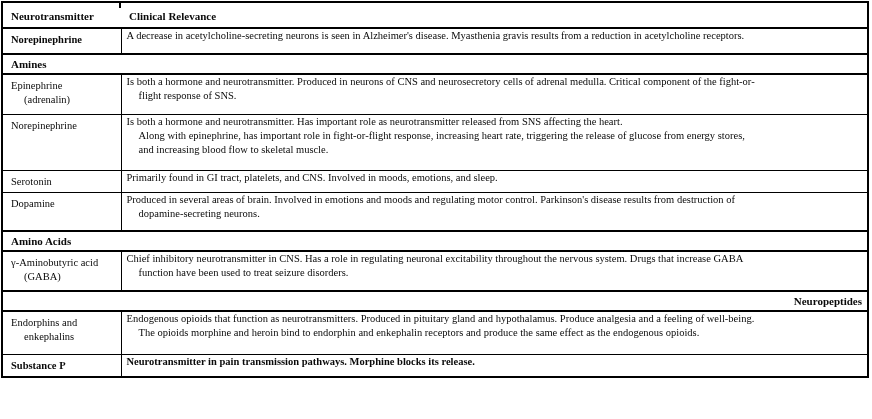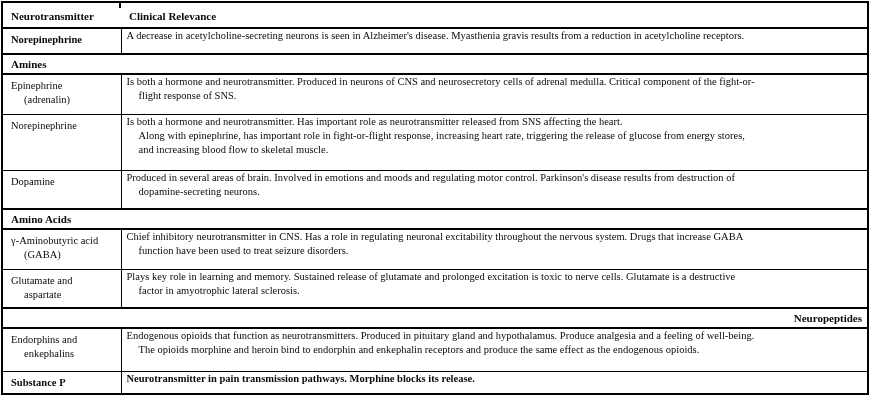--- a/index.html
+++ b/index.html
@@ -95,39 +95,37 @@
 (adrenalin)</td>
           <td class="rel-cell">Is both a hormone and neurotransmitter. Produced in neurons of CNS and neurosecretory cells of adrenal medulla. Critical component of the fight-or-
 flight response of SNS.</td>
         </tr>
         <tr class="item-row" style="height: 56px;">
           <td class="name-cell">Norepinephrine</td>
           <td class="rel-cell">Is both a hormone and neurotransmitter. Has important role as neurotransmitter released from SNS affecting the heart.
 Along with epinephrine, has important role in fight-or-flight response, increasing heart rate, triggering the release of glucose from energy stores,
 and increasing blood flow to skeletal muscle.</td>
         </tr>
+        <tr class="item-row" style="height: 20px;">
+          <td class="name-cell">Serotonin</td>
+          <td class="rel-cell">Primarily found in GI tract, platelets, and CNS. Involved in moods, emotions, and sleep.</td>
+        </tr>
         <tr class="item-row" style="height: 39px;">
           <td class="name-cell">Dopamine</td>
           <td class="rel-cell">Produced in several areas of brain. Involved in emotions and moods and regulating motor control. Parkinson's disease results from destruction of
 dopamine-secreting neurons.</td>
         </tr>
         <tr class="section-row" style="height: 16px;">
           <td colspan="2">Amino Acids</td>
         </tr>
         <tr class="item-row" style="height: 40px; margin-left: 24px;">
           <td class="name-cell">γ-Aminobutyric acid
 (GABA)</td>
           <td class="rel-cell">Chief inhibitory neurotransmitter in CNS. Has a role in regulating neuronal excitability throughout the nervous system. Drugs that increase GABA
 function have been used to treat seizure disorders.</td>
-        </tr>
-        <tr class="item-row" style="height: 39px;">
-          <td class="name-cell">Glutamate and
-aspartate</td>
-          <td class="rel-cell">Plays key role in learning and memory. Sustained release of glutamate and prolonged excitation is toxic to nerve cells. Glutamate is a destructive
-factor in amyotrophic lateral sclerosis.</td>
         </tr>
         <tr class="section-row" style="height: 18px; text-align: right;">
           <td colspan="2">Neuropeptides</td>
         </tr>
         <tr class="item-row" style="height: 43px;">
           <td class="name-cell">Endorphins and
 enkephalins</td>
           <td class="rel-cell">Endogenous opioids that function as neurotransmitters. Produced in pituitary gland and hypothalamus. Produce analgesia and a feeling of well-being.
 The opioids morphine and heroin bind to endorphin and enkephalin receptors and produce the same effect as the endogenous opioids.</td>
         </tr>

